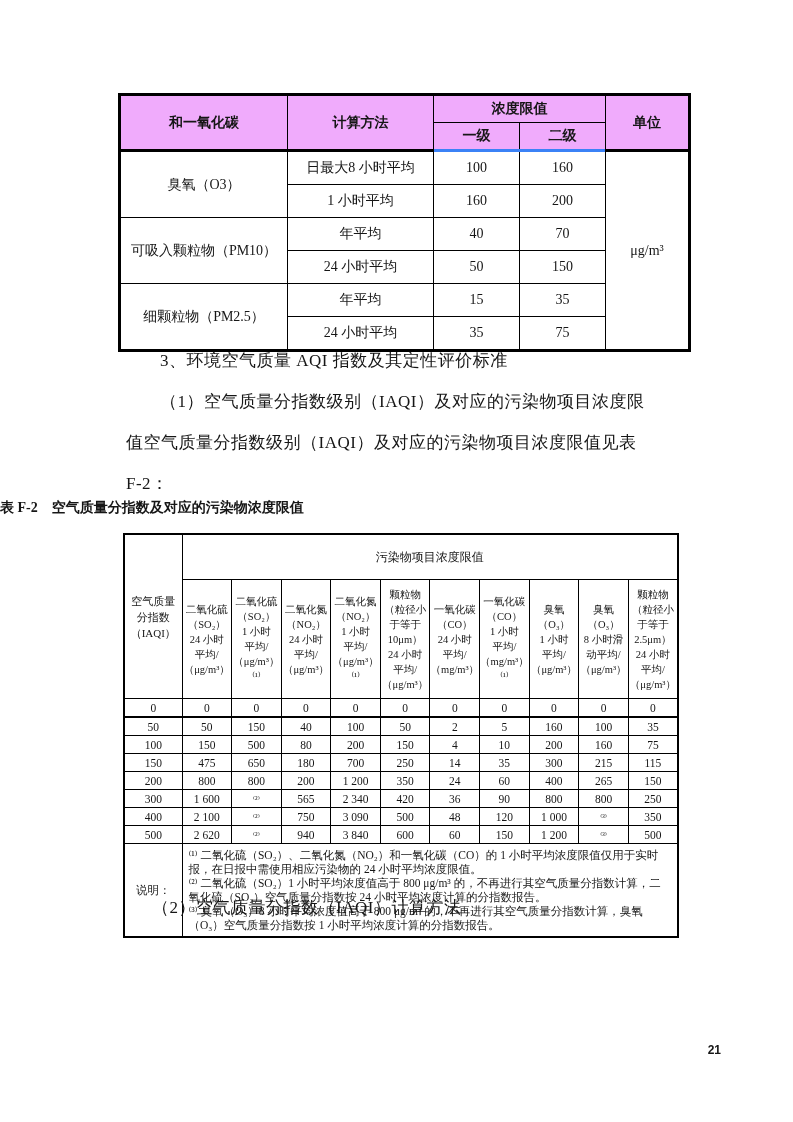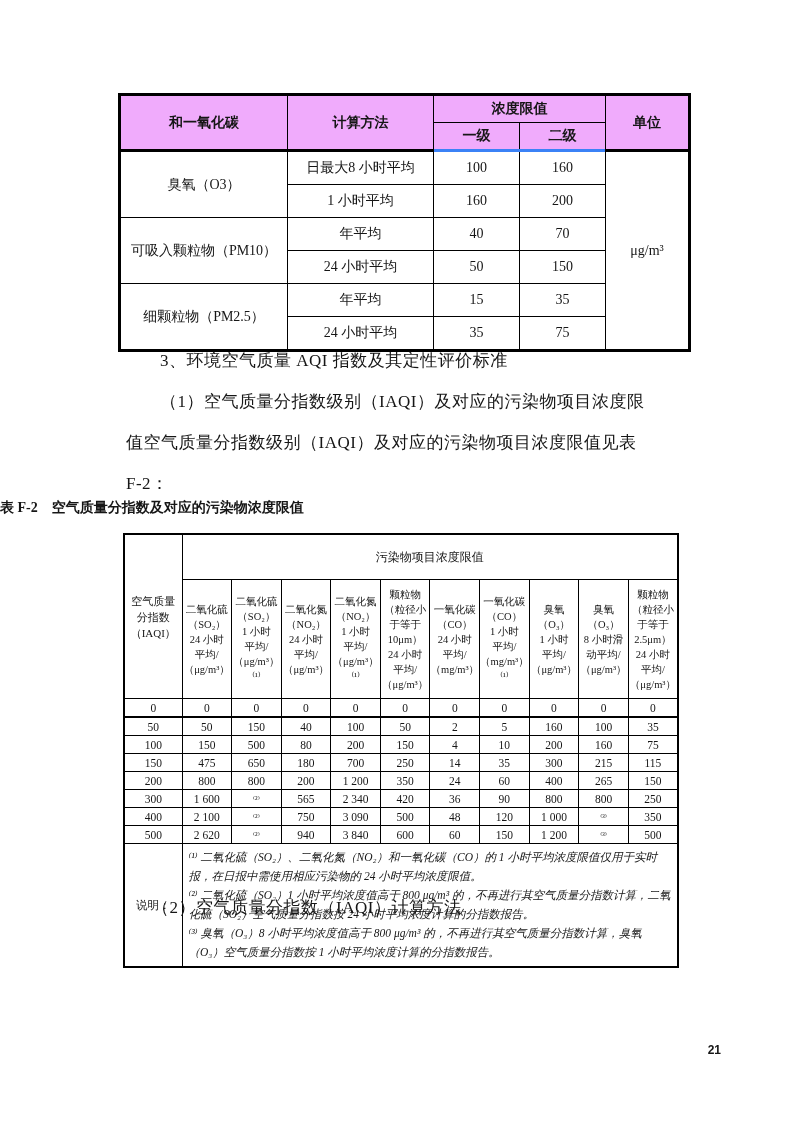--- a/index.html
+++ b/index.html
@@ -27,21 +27,21 @@
   .t2wrap { position:absolute; left:123px; top:533px; }
   table.t2 { border-collapse:collapse; table-layout:fixed; width:556px; border:2px solid #000; }
   .t2 th, .t2 td { border:1px solid #000; text-align:center; vertical-align:middle; font-weight:normal; }
   .t2 th.spanh { height:20px; font-size:12px; padding:12px; }
   .t2 th.colh { font-size:10.5px; line-height:15px; white-space:pre-line; padding:3px 0; height:112px; }
   .t2 th.iaqih { font-size:11px; line-height:16px; white-space:pre-line; }
   .t2 tbody td { font-size:11.5px; height:17px; padding:0; }
   .t2 tbody tr.r0 td { border-bottom:2px solid #000; }
   .t2 td.sup { font-size:8.5px; vertical-align:middle; }
   .t2 td.noteslabel { font-size:11.5px; }
-  .t2 td.notes { text-align:left; font-size:11.5px; line-height:19px; padding:4px 6px;font-style:italic; }
+  .t2 td.notes { text-align:left; font-size:11.5px; line-height:14px; padding:4px 6px; }
   .t2 td.notes div { margin:0; }
 
   .h2b { position:absolute; left:118px; top:896px; }
   .pageno { position:absolute; left:0; top:1043px; width:721px; text-align:right;
             font-size:12px; font-weight:bold; font-family:"Liberation Sans","DejaVu Sans",sans-serif; }
 </style>
 </head>
 <body>
 
 <div class="page">

